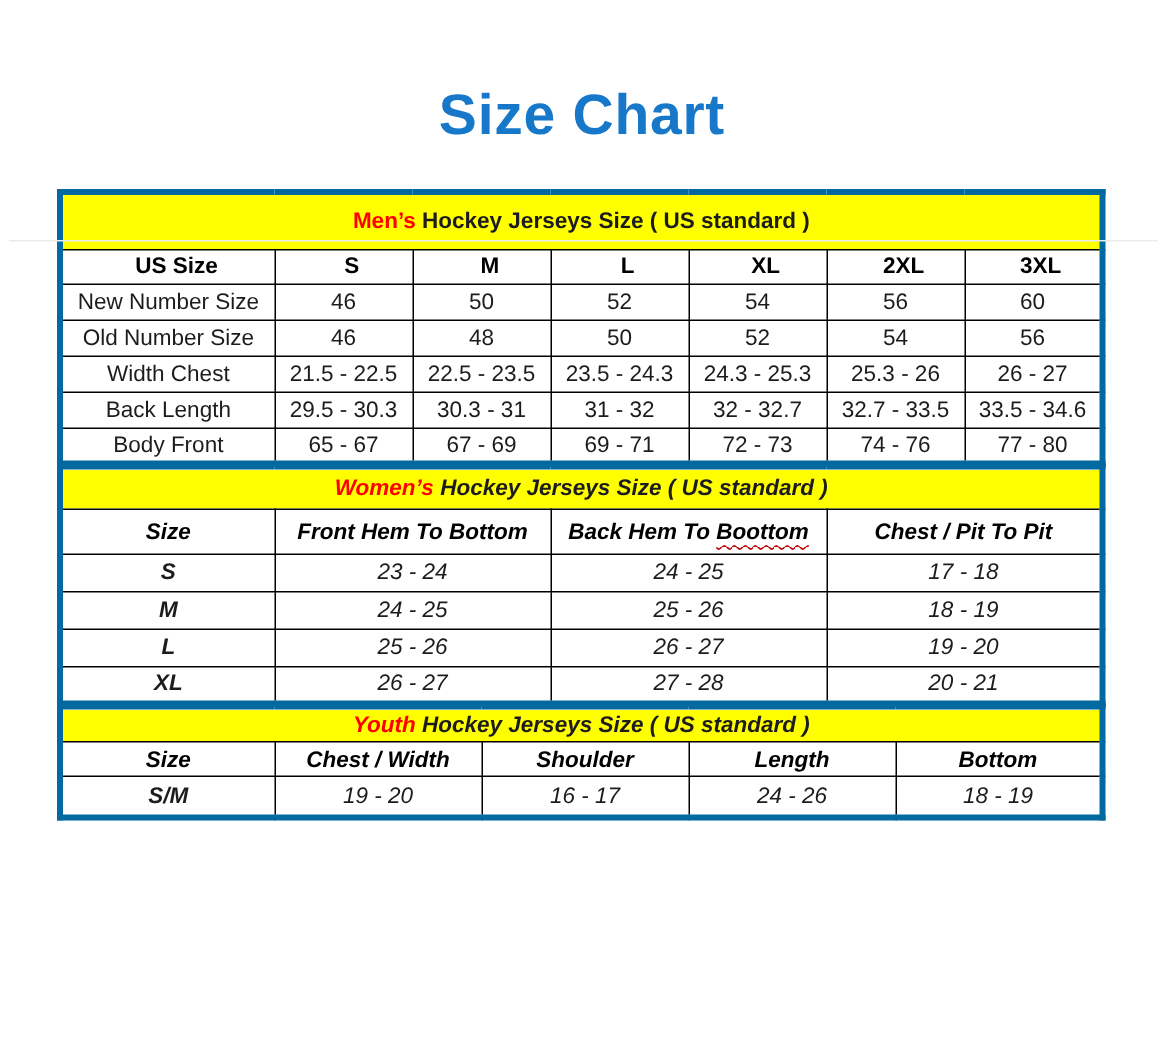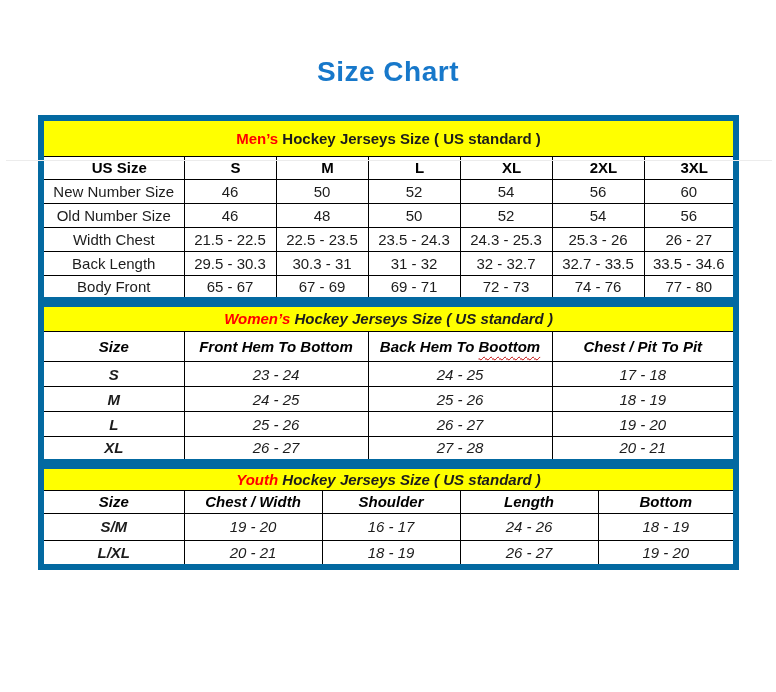--- a/index.html
+++ b/index.html
@@ -7,38 +7,38 @@
   body {
     width: 776px; height: 692px;
     font-family: "Liberation Sans", sans-serif;
     overflow: hidden;
   }
   .page { position: relative; width: 776px; height: 692px; background: #ffffff; }
 
   .page-title {
     margin: 56px 0 0 0;
     text-align: center;
-    font-size: 28px;
+    font-size: 38px;
     font-weight: bold;
     color: #1778CA;
     letter-spacing: 0.5px;
   }
 
   .faint-rule {
     position: absolute;
     top: 104px; left: 6px; right: 4px; height: 1px;
     background: #ececec;
   }
 
   .size-table {
     border-collapse: collapse;
     table-layout: fixed;
     width: 695px;
     margin-left: 38px;
-    border: 6px solid #0369a1;
+    border: 4px solid #0369a1;
   }
   .size-table.first { margin-top: 27px; }
   .size-table.stacked { margin-top: -2px; font-style: italic; }
 
   .size-table td {
     border: 1px solid #000;
     text-align: center;
     vertical-align: middle;
     font-size: 15px;
     color: #1c1c1c;
@@ -231,23 +231,16 @@
       <td>Length</td>
       <td>Bottom</td>
     </tr>
     <tr class="data-row">
       <td class="row-label-bold">S/M</td>
       <td>19 - 20</td>
       <td>16 - 17</td>
       <td>24 - 26</td>
       <td>18 - 19</td>
     </tr>
-    <tr class="data-row">
-      <td class="row-label-bold">L/XL</td>
-      <td>20 - 21</td>
-      <td>18 - 19</td>
-      <td>26 - 27</td>
-      <td>19 - 20</td>
-    </tr>
   </tbody>
     </table>
 
 </div>
 
 </body></html>

